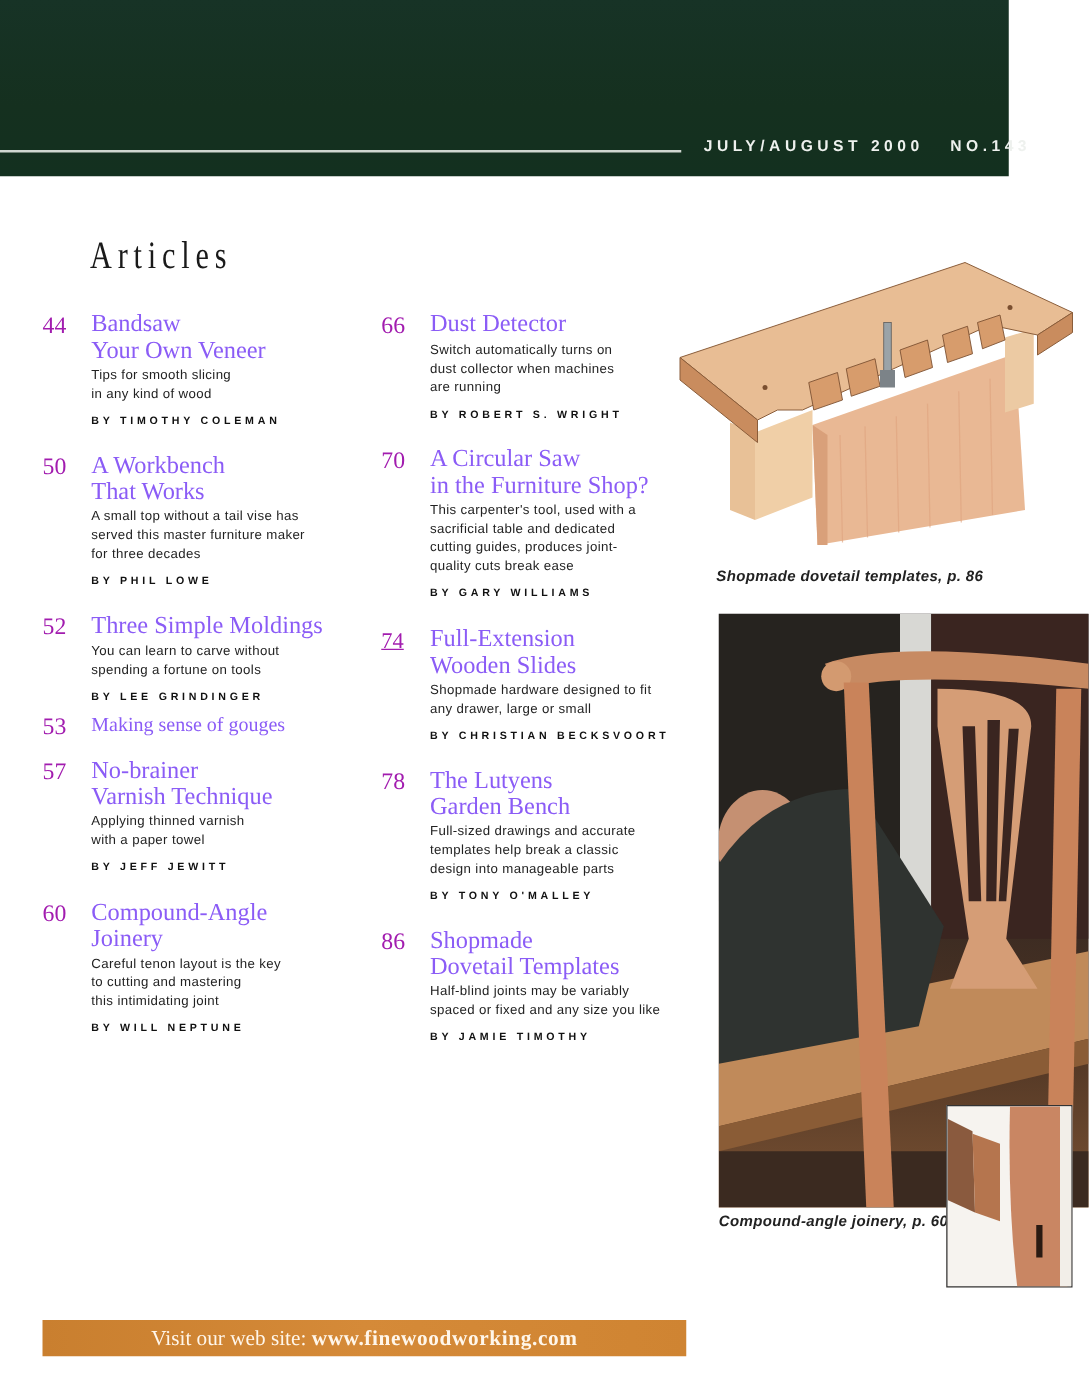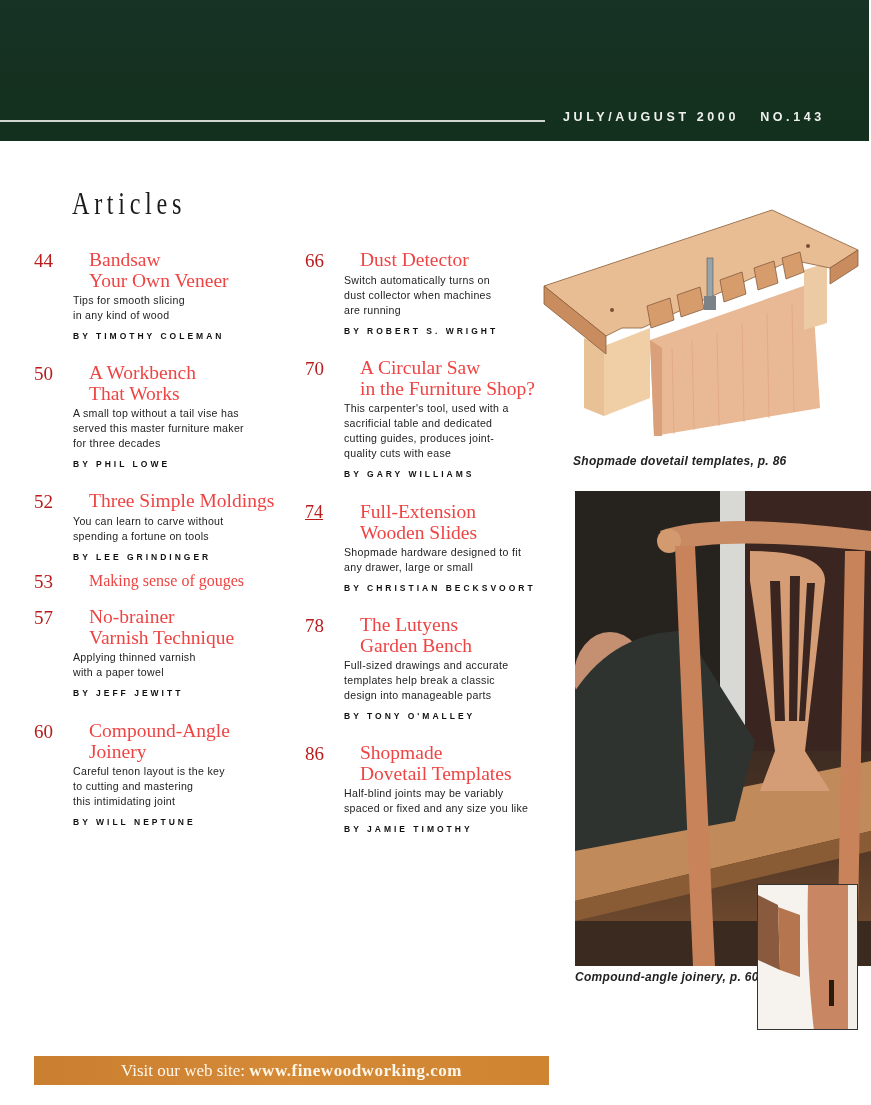--- a/index.html
+++ b/index.html
@@ -1,31 +1,31 @@
 <!DOCTYPE html>
 <html><head>
 <meta charset="utf-8">
 <style>
   * { box-sizing: border-box; margin: 0; padding: 0; }
   html, body { width: 871px; height: 1105px; background: #ffffff; overflow: hidden; }
   body { position: relative; font-family: "Liberation Serif", serif; color: #1a1a1a; }
 
-  .header { position: absolute; left: 0; top: 0; width: 869px; height: 141px;
+  .header { position: absolute; left: 0; top: 0; width: 807px; height: 141px;
     background: linear-gradient(180deg, #173326 0%, #15301f 60%, #13301f 100%); }
   .header-rule { position: absolute; left: 0; top: 120px; width: 545px; height: 2px; background: #cfd6d0; }
   .issue { position: absolute; left: 563px; top: 110px; color: #eef1ee;
     font-family: "Liberation Sans", sans-serif; font-weight: bold; font-size: 12.5px; letter-spacing: 3.6px; white-space: nowrap; }
 
   .section-title { position: absolute; left: 72px; top: 186px; font-family: "Liberation Serif", serif;
     font-size: 31px; letter-spacing: 6px; transform: scaleX(0.78); transform-origin: left top; color: #1a1a1a; }
 
   .article { position: absolute; width: 240px; }
-  .art-num { position: absolute; left: 0; top: 0; font-size: 19px; color: #b91c1c; }
+  .art-num { position: absolute; left: 0; top: 0; font-size: 19px; color: #a21caf; }
   .art-body { position: absolute; left: 39px; top: 0; width: 235px; }
-  .art-title { font-size: 19.5px; line-height: 20.5px; color: #ef4444; margin-left: 16px; }
+  .art-title { font-size: 19.5px; line-height: 20.5px; color: #8b5cf6; }
   .art-desc { font-family: "Liberation Sans", sans-serif; font-size: 10.6px; line-height: 15px; color: #222; margin-top: 2px; letter-spacing: 0.3px; }
   .art-by { font-family: "Liberation Sans", sans-serif; font-weight: bold; font-size: 8.5px; letter-spacing: 3px; margin-top: 8px; color: #111; white-space: nowrap; }
 
   .fig1 { position: absolute; left: 542px; top: 208px; width: 318px; height: 230px; }
   .cap { position: absolute; font-family: "Liberation Sans", sans-serif; font-style: italic; font-weight: bold;
     font-size: 12px; color: #222; letter-spacing: 0.3px; white-space: nowrap; }
 
   .photo { position: absolute; left: 575px; top: 491px; width: 296px; height: 475px; overflow: hidden;
     background: linear-gradient(180deg, #2a2320 0%, #302622 40%, #4c3323 70%, #7a5233 100%); }
   .inset { position: absolute; left: 757px; top: 884px; width: 101px; height: 146px; border: 1px solid #333; background: #f6f3ef; overflow: hidden; }
@@ -105,21 +105,21 @@
     <div class="art-title"><span>Dust Detector</span></div>
     <div class="art-desc"><span>Switch automatically turns on</span><br><span>dust collector when machines</span><br><span>are running</span></div>
     <div class="art-by">BY ROBERT S. WRIGHT</div>
   </div>
 </div>
 
 <div class="article" style="left:305px; top:358px;">
   <div class="art-num">70</div>
   <div class="art-body" style="width:250px;">
     <div class="art-title"><span>A Circular Saw</span><br><span>in the Furniture Shop?</span></div>
-    <div class="art-desc"><span>This carpenter's tool, used with a</span><br><span>sacrificial table and dedicated</span><br><span>cutting guides, produces joint-</span><br><span>quality cuts with ease</span></div>
+    <div class="art-desc"><span>This carpenter's tool, used with a</span><br><span>sacrificial table and dedicated</span><br><span>cutting guides, produces joint-</span><br><span>quality cuts break ease</span></div>
     <div class="art-by">BY GARY WILLIAMS</div>
   </div>
 </div>
 
 <div class="article" style="left:305px; top:502px;">
   <div class="art-num" style="font-size:18px;text-decoration:underline;">74</div>
   <div class="art-body">
     <div class="art-title"><span>Full-Extension</span><br><span>Wooden Slides</span></div>
     <div class="art-desc"><span>Shopmade hardware designed to fit</span><br><span>any drawer, large or small</span></div>
     <div class="art-by">BY CHRISTIAN BECKSVOORT</div>

